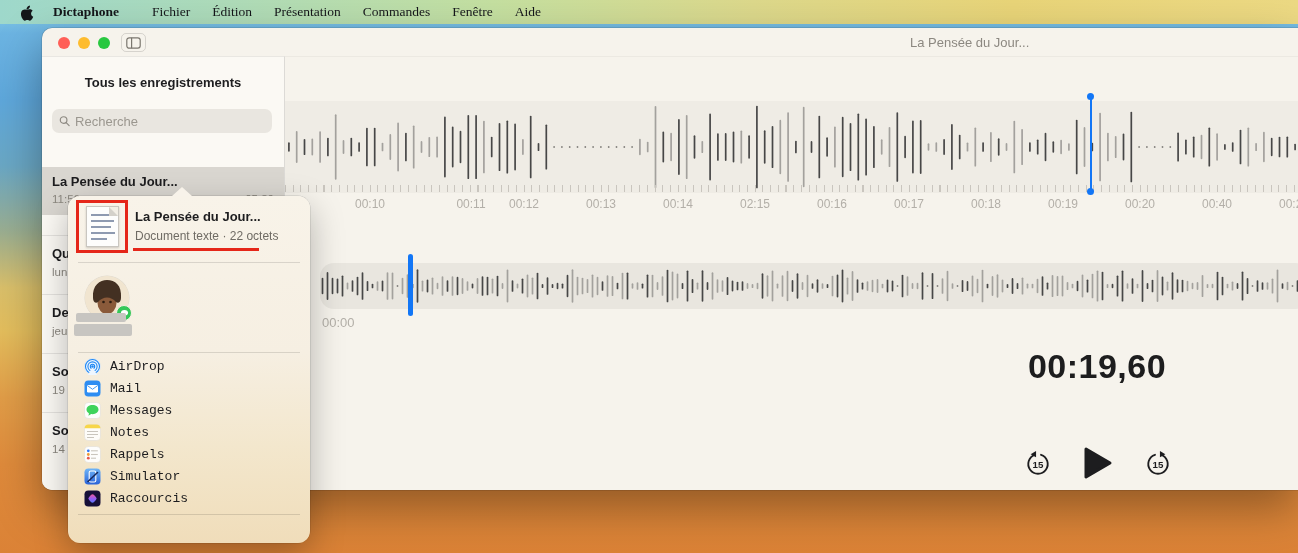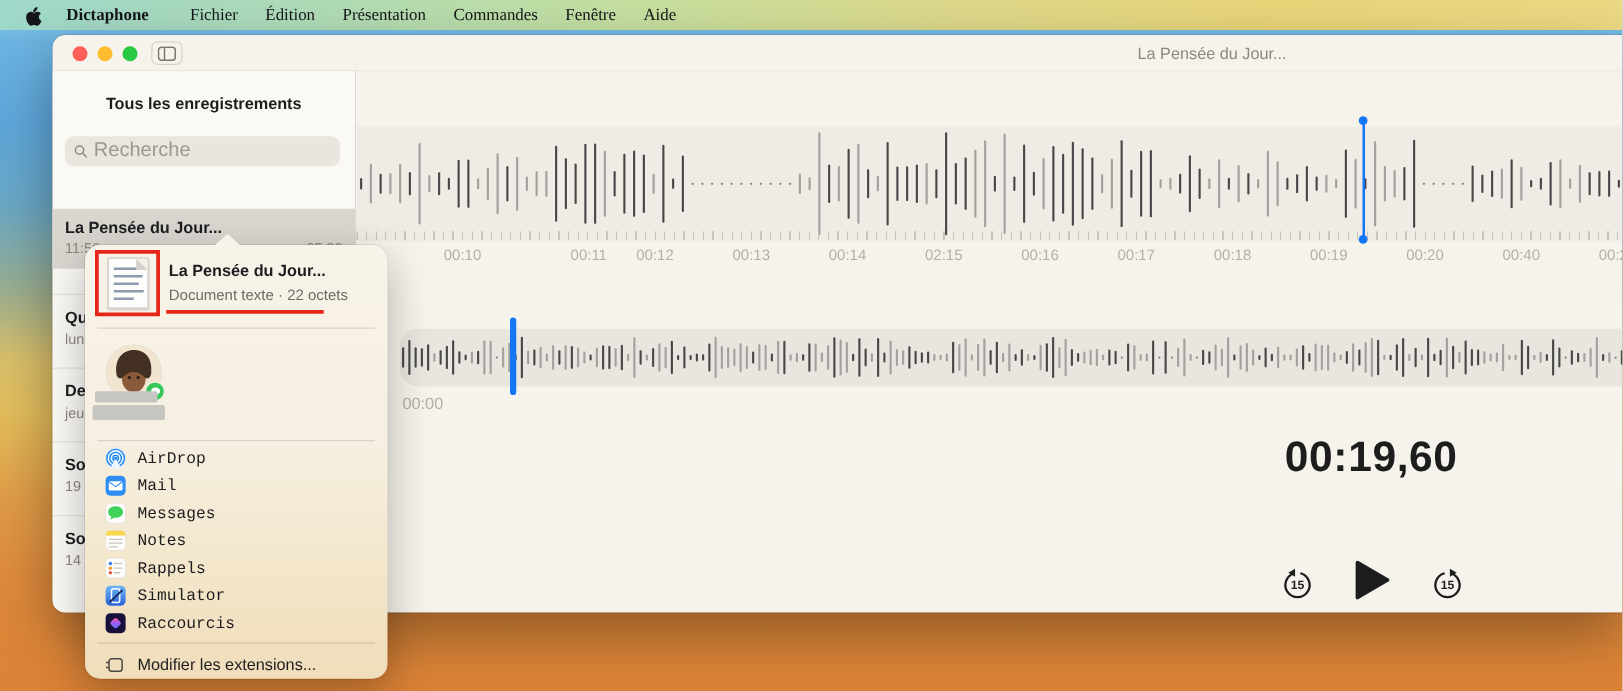--- a/index.html
+++ b/index.html
@@ -28,21 +28,21 @@
   .tl-dot { position:absolute; top:9px; width:12px; height:12px; border-radius:50%; }
   .tl-red { left:16px; background:#ff5f57; }
   .tl-yellow { left:36px; background:#febc2e; }
   .tl-green { left:56px; background:#28c840; }
   .sb-toggle { position:absolute; left:79px; top:5px; width:25px; height:19px; border:1px solid rgba(0,0,0,0.13); border-radius:5px; display:flex; align-items:center; justify-content:center; }
   .win-title { position:absolute; left:868px; top:7px; font-size:13px; color:#8c8881; }
   
   .sidebar { position:absolute; left:0; top:28px; width:243px; bottom:0; background:#fbf9f4; border-right:1px solid rgba(0,0,0,0.12); border-top:1px solid rgba(0,0,0,0.07); border-radius:0 0 0 10px; }
   .sb-header { margin-top:18px; text-align:center; font-size:13px; font-weight:bold; color:#1d1d1f; }
   .sb-search { position:absolute; left:10px; right:12px; top:52px; height:24px; background:#e9e6e0; border-radius:7px; display:flex; align-items:center; padding:0 7px; }
-  .sb-search input { border:none; outline:none; background:transparent; font-size:16px; color:#701a75; width:100%; margin-left:5px; font-family:inherit; }
+  .sb-search input { border:none; outline:none; background:transparent; font-size:13px; color:#701a75; width:100%; margin-left:5px; font-family:inherit; }
   .sb-search input::placeholder { color:#9b978f; }
   .sb-row-sel { position:absolute; left:0; right:0; top:110px; height:48px; background:#d9d6d0; padding:7px 10px 0 10px; }
   .sb-row-sel .t { font-size:13px; font-weight:bold; color:#1d1d1f; }
   .sb-row-sel .sub { display:flex; justify-content:space-between; font-size:11.5px; color:#8b877f; margin-top:4px; }
   .sb-row { position:absolute; left:0; right:0; height:59px; padding:10px 10px 0 10px; border-top:1px solid rgba(0,0,0,0.09); }
   .sb-row .t { font-size:13px; font-weight:bold; color:#1d1d1f; }
   .sb-row .sub { font-size:11.5px; color:#8b877f; margin-top:5px; }
   
   .main { position:absolute; left:243px; top:28px; right:0; bottom:0; overflow:hidden; border-top:1px solid rgba(0,0,0,0.04); }
   .ov-strip { position:absolute; left:0; top:44px; width:1013px; height:92px; background:#efece5; }
@@ -52,21 +52,21 @@
   .tl-labels { position:absolute; left:0; top:140px; right:0; height:16px; }
   .tl-lab { position:absolute; top:0; transform:translateX(-50%); font-size:12px; color:#b3afa8; white-space:nowrap; }
   .ov-playhead { position:absolute; left:801px; top:36px; width:9px; height:102px; }
   .ov-playhead .line { position:absolute; left:3.5px; top:4px; bottom:4px; width:2px; background:#1276f6; }
   .ov-playhead .dot { position:absolute; left:1px; width:7px; height:7px; border-radius:50%; background:#1276f6; }
   .zoom-strip { position:absolute; left:35px; top:206px; width:990px; height:46px; background:#e9e6df; border-radius:14px; }
   .zoom-strip svg { position:absolute; left:0; top:0; }
   .zoom-playhead { position:absolute; left:123px; top:197px; width:5px; height:62px; background:#1276f6; border-radius:2.5px; }
   .zoom-start { position:absolute; left:37px; top:258px; font-size:13px; color:#b3afa8; }
   .big-time { position:absolute; left:712px; top:290px; width:200px; text-align:center; font-size:34px; font-weight:bold; color:#1d1d1e; letter-spacing:0.5px; }
-  .controls { position:absolute; left:740px; top:388px; width:146px; height:36px; display:flex; align-items:flex-end; justify-content:space-between; }
+  .controls { position:absolute; left:740px; top:388px; width:146px; height:36px; display:flex; align-items:center; justify-content:space-between; }
   
   .popover {
     position:absolute; left:68px; top:196px; width:242px; height:347px; border-radius:12px;
     background:linear-gradient(180deg, #f8f3e9 0%, #f6efe2 45%, #f3e7cd 72%, #f0ddba 100%);
     box-shadow:0 12px 34px rgba(0,0,0,0.28), 0 0 0 0.5px rgba(0,0,0,0.16);
   }
   .popover .arrow { position:absolute; left:104px; top:-9px; width:0; height:0;
     border-left:10px solid transparent; border-right:10px solid transparent; border-bottom:9px solid #f8f3ea; }
   .annot-box { position:absolute; left:8px; top:4px; width:52px; height:53px; border:3px solid var(--annot,#e52619); display:flex; align-items:center; justify-content:center; }
   .doc-icon { position:relative; width:33px; height:41px; background:#fdfdfc; border:0.5px solid #c9c6c0; box-shadow:0 1px 2px rgba(0,0,0,0.18); }
@@ -649,21 +649,13 @@
           </linearGradient>
         </defs>
       <rect x="0.5" y="0.5" width="16" height="16" rx="3.8" fill="#171038"></rect>
       <rect x="5" y="5" width="7" height="7" rx="2.2" fill="url(#shg)" transform="rotate(45 8.5 8.5)"></rect>
     </svg>
     <span class="lab">Raccourcis</span>
   </div>
 
   <div class="pop-sep" style="top:318px"></div>
 
-  <div class="foot-row">
-    <svg class="icon" viewBox="0 0 16 16">
-      <rect x="3.2" y="3" width="10.5" height="10" rx="2.2" fill="none" stroke="#4d4a44" stroke-width="1.2"></rect>
-      <line x1="0.8" y1="6" x2="3.2" y2="6" stroke="#4d4a44" stroke-width="1.2"></line>
-      <line x1="0.8" y1="10" x2="3.2" y2="10" stroke="#4d4a44" stroke-width="1.2"></line>
-    </svg>
-    <span class="lab">Modifier les extensions...</span>
-  </div>
 </div>
 
 </body></html>

